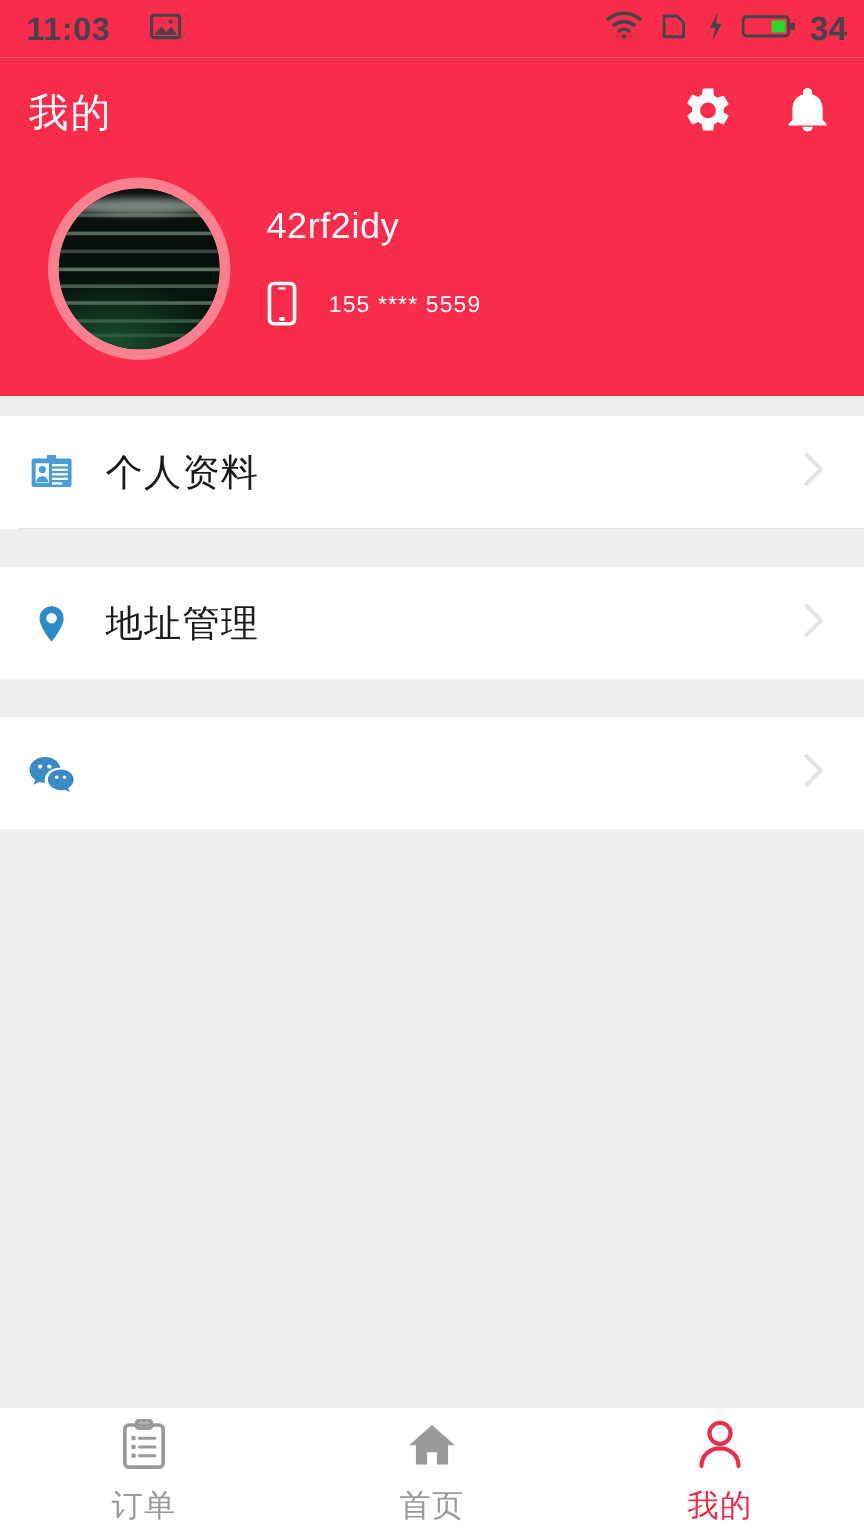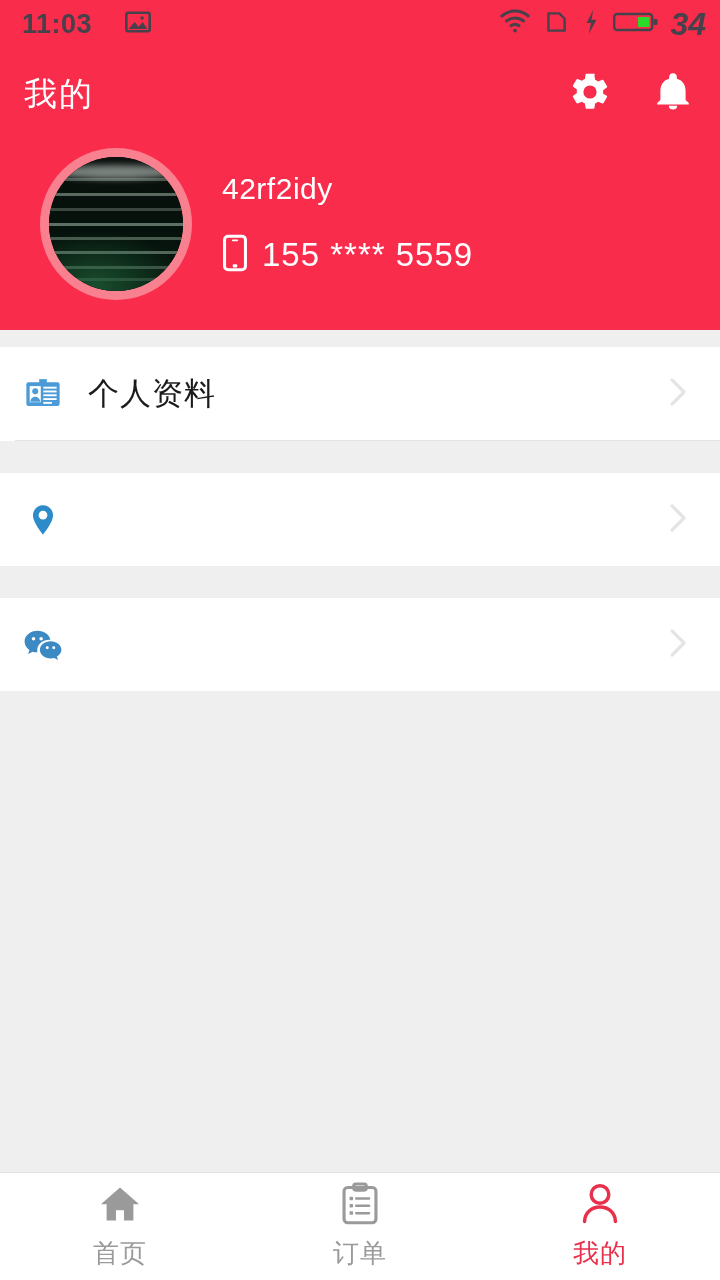--- a/index.html
+++ b/index.html
@@ -12,21 +12,21 @@
   .phone { position:relative; width:720px; height:1280px; background:#efefef; }
 
   
   .statusbar{
     height:48px; background:#fa2c4c; color:#4a4a4a;
     display:flex; align-items:center; padding:0 14px 0 22px;
   }
   .sb-time{ font-size:27px; font-weight:bold; letter-spacing:.5px; color:#46414a; }
   .sb-left{ display:flex; align-items:center; gap:32px; flex:0 0 auto; }
   .sb-right{ margin-left:auto; display:flex; align-items:center; gap:13px; }
-  .sb-batt-text{ font-size:32px; font-weight:bold; color:#46414a; margin-left:-2px;font-style:italic;}
+  .sb-batt-text{ font-size:28px; font-weight:bold; color:#46414a; margin-left:-2px;}
 
   
   .header{
     background:#fa2c4c; height:282px; position:relative;
     padding:0; color:#fff;
   }
   .header-top{
     display:flex; align-items:center; height:92px; padding:0 26px 0 24px;
   }
   .header-title{ font-size:33px; letter-spacing:2px; }
@@ -51,21 +51,21 @@
   .avatar .band.b5{top:60%;opacity:.6}
   .avatar .band.b6{top:70%;opacity:.7}
   .avatar .band.b7{top:81%;opacity:.5}
   .avatar .band.b8{top:90%;opacity:.35}
   .avatar .glow{position:absolute;left:5%;right:5%;top:6%;height:14px;background:rgba(235,245,240,.5);filter:blur(3px);border-radius:50%;}
   .avatar .green{position:absolute;left:0;right:0;bottom:0;height:45%;background:radial-gradient(ellipse at 35% 90%, rgba(40,120,70,.55), transparent 70%);}
 
   .profile-info{ margin-left:30px; }
   .username{ font-size:30px; font-weight:normal; letter-spacing:.5px; }
   .phone-row{ display:flex; align-items:center; margin-top:28px; }
-  .phone-num{ font-size:33px; margin-left:14px; letter-spacing:1px; }
+  .phone-num{ font-size:19px; margin-left:26px; letter-spacing:1px; }
 
   
   .gap{ background:#efefef; }
   .gap-16{ height:17px; }
   .gap-32{ height:32px; }
   .list-group{ background:#fff; }
   .row{
     height:93px; display:flex; align-items:center;
     padding-left:22px; padding-right:26px; position:relative; background:#fff;
   }
@@ -218,20 +218,21 @@
   <div class="gap gap-32"></div>
 
   <div class="list-group">
     <div class="row">
       <span class="row-icon">
         <svg width="36" height="36" viewBox="0 0 24 24">
           <path fill="#2e8bc9" d="M12 2.2c-3.7 0-6.7 3-6.7 6.7 0 4.9 6.7 12.9 6.7 12.9s6.7-8 6.7-12.9c0-3.7-3-6.7-6.7-6.7z"></path>
           <circle cx="12" cy="8.8" r="2.9" fill="#ffffff"></circle>
         </svg>
       </span>
+      <span class="row-label">地址管理</span>
       <span class="chev">
         <svg width="34" height="34" viewBox="0 0 24 24">
           <path d="M8.5 3.5L17 12l-8.5 8.5" fill="none" stroke="#e4e4e4" stroke-width="2.3" stroke-linecap="round" stroke-linejoin="round"></path>
         </svg>
       </span>
     </div>
   </div>
 
   <div class="gap gap-32"></div>
 
@@ -251,45 +252,45 @@
         <svg width="34" height="34" viewBox="0 0 24 24">
           <path d="M8.5 3.5L17 12l-8.5 8.5" fill="none" stroke="#e4e4e4" stroke-width="2.3" stroke-linecap="round" stroke-linejoin="round"></path>
         </svg>
       </span>
     </div>
   </div>
 
   <div class="filler" style="height:423px;"></div>
 
   <div class="bottomnav">
-    <div class="navitem">
-      <span>
-        <svg width="46" height="44" viewBox="0 0 24 24">
-          <path fill="#9a9a9a" d="M12 3L1.6 12.2h3.1V21h5.1v-5.6h4.4V21h5.1v-8.8h3.1z"></path>
-        </svg>
-      </span>
-      <span class="navlabel">首页</span>
-    </div>
     <div class="navitem">
       <span>
         <svg width="42" height="44" viewBox="0 0 22 24">
           <rect x="2.3" y="3" width="17.4" height="19.2" rx="2" fill="none" stroke="#9a9a9a" stroke-width="1.7"></rect>
           <rect x="7.6" y="1.1" width="6.8" height="3.3" rx="1.1" fill="none" stroke="#9a9a9a" stroke-width="1.7"></rect>
           <g fill="#9a9a9a">
             <rect x="5.3" y="8" width="1.9" height="1.9" rx="0.4"></rect>
             <rect x="8.3" y="8.3" width="8.3" height="1.4" rx="0.6"></rect>
             <rect x="5.3" y="12" width="1.9" height="1.9" rx="0.4"></rect>
             <rect x="8.3" y="12.3" width="8.3" height="1.4" rx="0.6"></rect>
             <rect x="5.3" y="16" width="1.9" height="1.9" rx="0.4"></rect>
             <rect x="8.3" y="16.3" width="8.3" height="1.4" rx="0.6"></rect>
           </g>
         </svg>
       </span>
       <span class="navlabel">订单</span>
     </div>
+    <div class="navitem">
+      <span>
+        <svg width="46" height="44" viewBox="0 0 24 24">
+          <path fill="#9a9a9a" d="M12 3L1.6 12.2h3.1V21h5.1v-5.6h4.4V21h5.1v-8.8h3.1z"></path>
+        </svg>
+      </span>
+      <span class="navlabel">首页</span>
+    </div>
     <div class="navitem active">
       <span>
         <svg width="44" height="44" viewBox="0 0 24 24">
           <circle cx="12" cy="6.8" r="4.8" fill="none" stroke="#e8304c" stroke-width="1.9"></circle>
           <path d="M3.6 21.6c0-4.8 3.8-8 8.4-8s8.4 3.2 8.4 8" fill="none" stroke="#e8304c" stroke-width="1.9" stroke-linecap="round"></path>
         </svg>
       </span>
       <span class="navlabel">我的</span>
     </div>
   </div>

